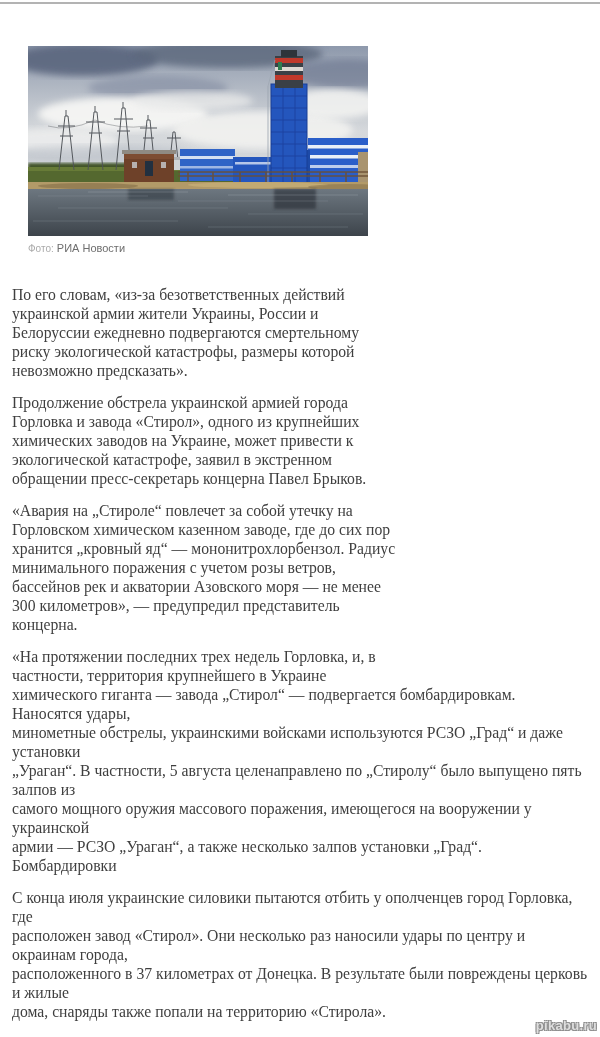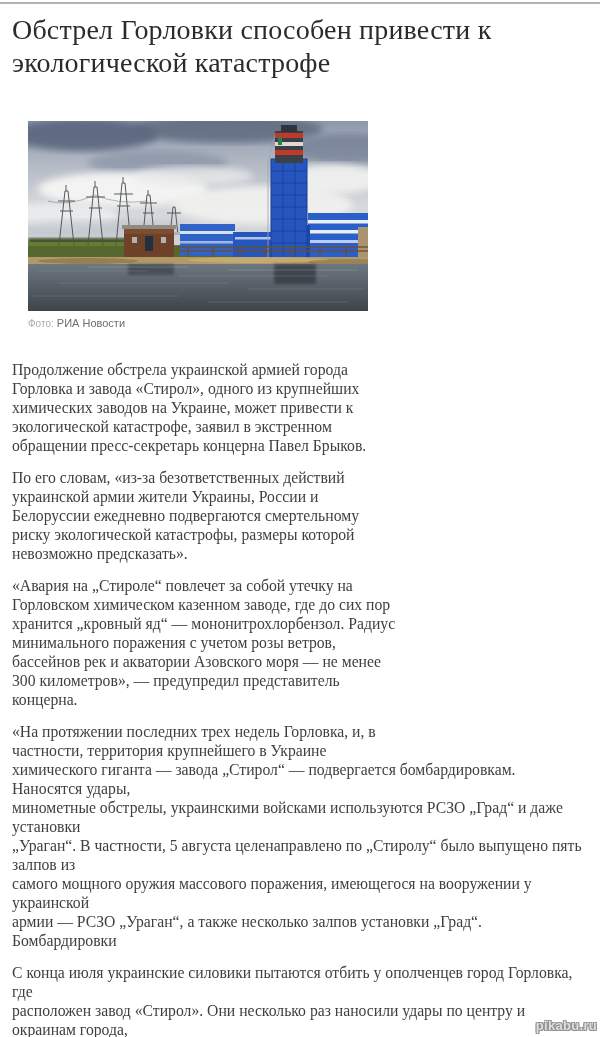--- a/index.html
+++ b/index.html
@@ -77,22 +77,20 @@
     letter-spacing: 0.3px;
   }
 </style>
 </head>
 <body>
 
 <div class="top-rule"></div>
 
 <div class="page">
 
-  <h1 class="article-title">Обстрел Горловки способен привести к
-экологической катастрофе</h1>
 
   <figure class="photo-figure">
     <svg class="photo-frame" viewBox="0 0 340 190" xmlns="http://www.w3.org/2000/svg" aria-hidden="true">
       <defs>
         <linearGradient id="sky" x1="0" y1="0" x2="0" y2="1">
           <stop offset="0" stop-color="#8e99ac"></stop>
           <stop offset="0.45" stop-color="#d6d9dc"></stop>
           <stop offset="1" stop-color="#c8ccd1"></stop>
         </linearGradient>
         <linearGradient id="water" x1="0" y1="0" x2="0" y2="1">
@@ -216,30 +214,30 @@
       </g>
     </svg>
 
     <figcaption class="photo-caption">
       <span class="caption-label">Фото:</span>
       <span class="caption-source">РИА Новости</span>
     </figcaption>
   </figure>
 
   <div class="article-body">
+    <p>По его словам, «из-за безответственных действий
+украинской армии жители Украины, России и
+Белоруссии ежедневно подвергаются смертельному
+риску экологической катастрофы, размеры которой
+невозможно предсказать».</p>
     <p>Продолжение обстрела украинской армией города
 Горловка и завода «Стирол», одного из крупнейших
 химических заводов на Украине, может привести к
 экологической катастрофе, заявил в экстренном
 обращении пресс-секретарь концерна Павел Брыков.</p>
-    <p>По его словам, «из-за безответственных действий
-украинской армии жители Украины, России и
-Белоруссии ежедневно подвергаются смертельному
-риску экологической катастрофы, размеры которой
-невозможно предсказать».</p>
     <p>«Авария на „Стироле“ повлечет за собой утечку на
 Горловском химическом казенном заводе, где до сих пор
 хранится „кровный яд“ — мононитрохлорбензол. Радиус
 минимального поражения с учетом розы ветров,
 бассейнов рек и акватории Азовского моря — не менее
 300 километров», — предупредил представитель
 концерна.</p>
     <p>«На протяжении последних трех недель Горловка, и, в
 частности, территория крупнейшего в Украине
 химического гиганта — завода „Стирол“ — подвергается бомбардировкам. Наносятся удары,

